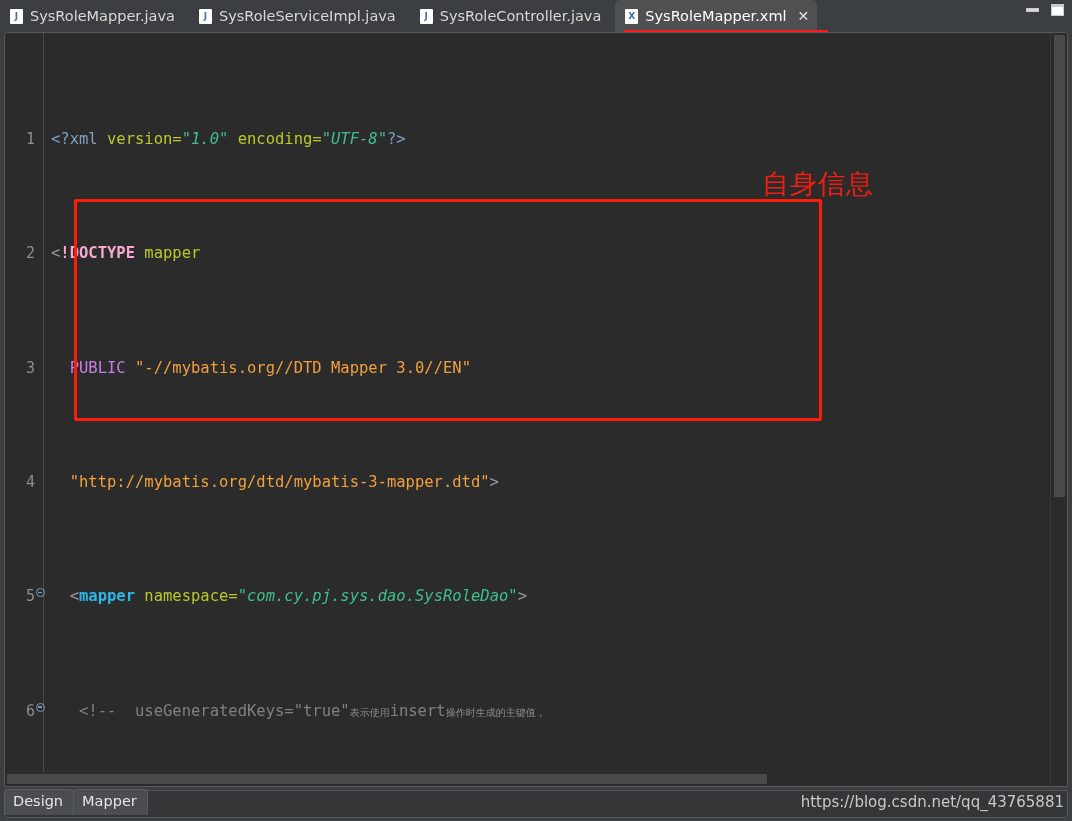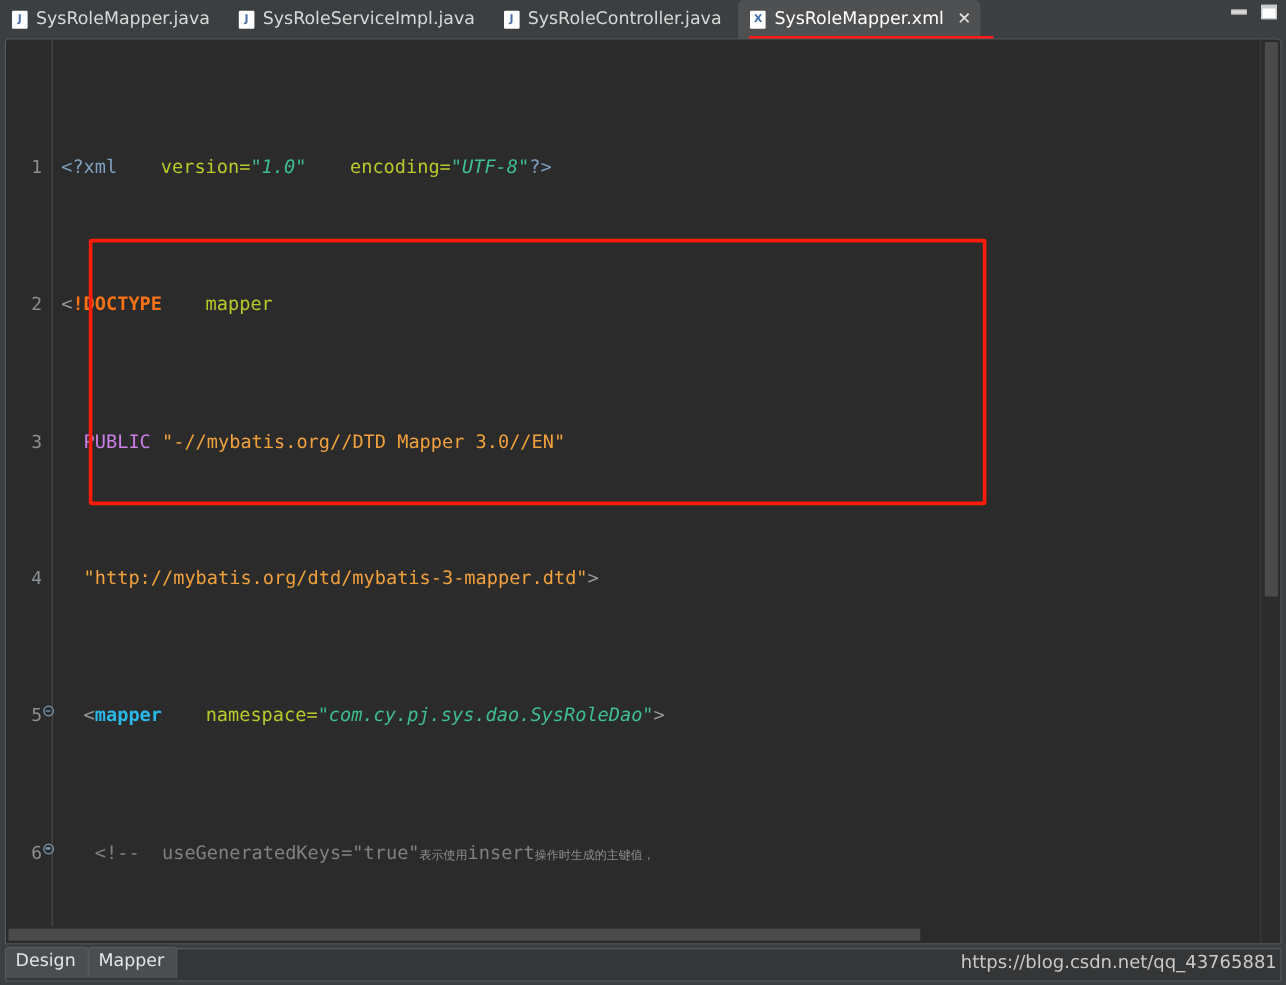--- a/index.html
+++ b/index.html
@@ -151,27 +151,27 @@
   }
   .src {
     position: absolute;
     left: 46px; top: 0;
   }
 
   
   .t-pi      { color: #7f9fbf; text-align: right; }
   .t-tag     { color: #29b8e8; font-weight: bold; }
   .t-brk     { color: #9a9a9a; }
-  .t-attr    { color: #b9c92a; margin-left: 27px; }
+  .t-attr    { color: #b9c92a; }
   .t-str     { color: #3fbf8f; font-style: italic; }
   .t-str2    { color: #f0a03c; }
   .t-kw      { color: #cc7ee8; }
   .t-cmt     { color: #808080; }
   .t-cmt-cn  { color: #8c8c8c; font-family: "DejaVu Sans", sans-serif; font-size: 10px; }
-  .t-doctype { color: #f97316; font-weight: bold; }
+  .t-doctype { color: #f9a8d4; font-weight: bold; }
 
   
   .red-box {
     position: absolute;
     left: 69px; top: 166px;
     width: 748px; height: 222px;
     border: 3px solid #fc1c0a;
     border-radius: 2px;
     pointer-events: none;
   }
@@ -382,20 +382,21 @@
 
         
 
         
 
         
 
       </div>
 
       <div class="red-box"></div>
+      <div class="cn-note">自身信息</div>
 
       <div class="hscroll">
         <div class="hscroll-thumb"></div>
       </div>
     </div>
 
     <div class="vscroll">
       <div class="vscroll-thumb"></div>
     </div>
   </div>

